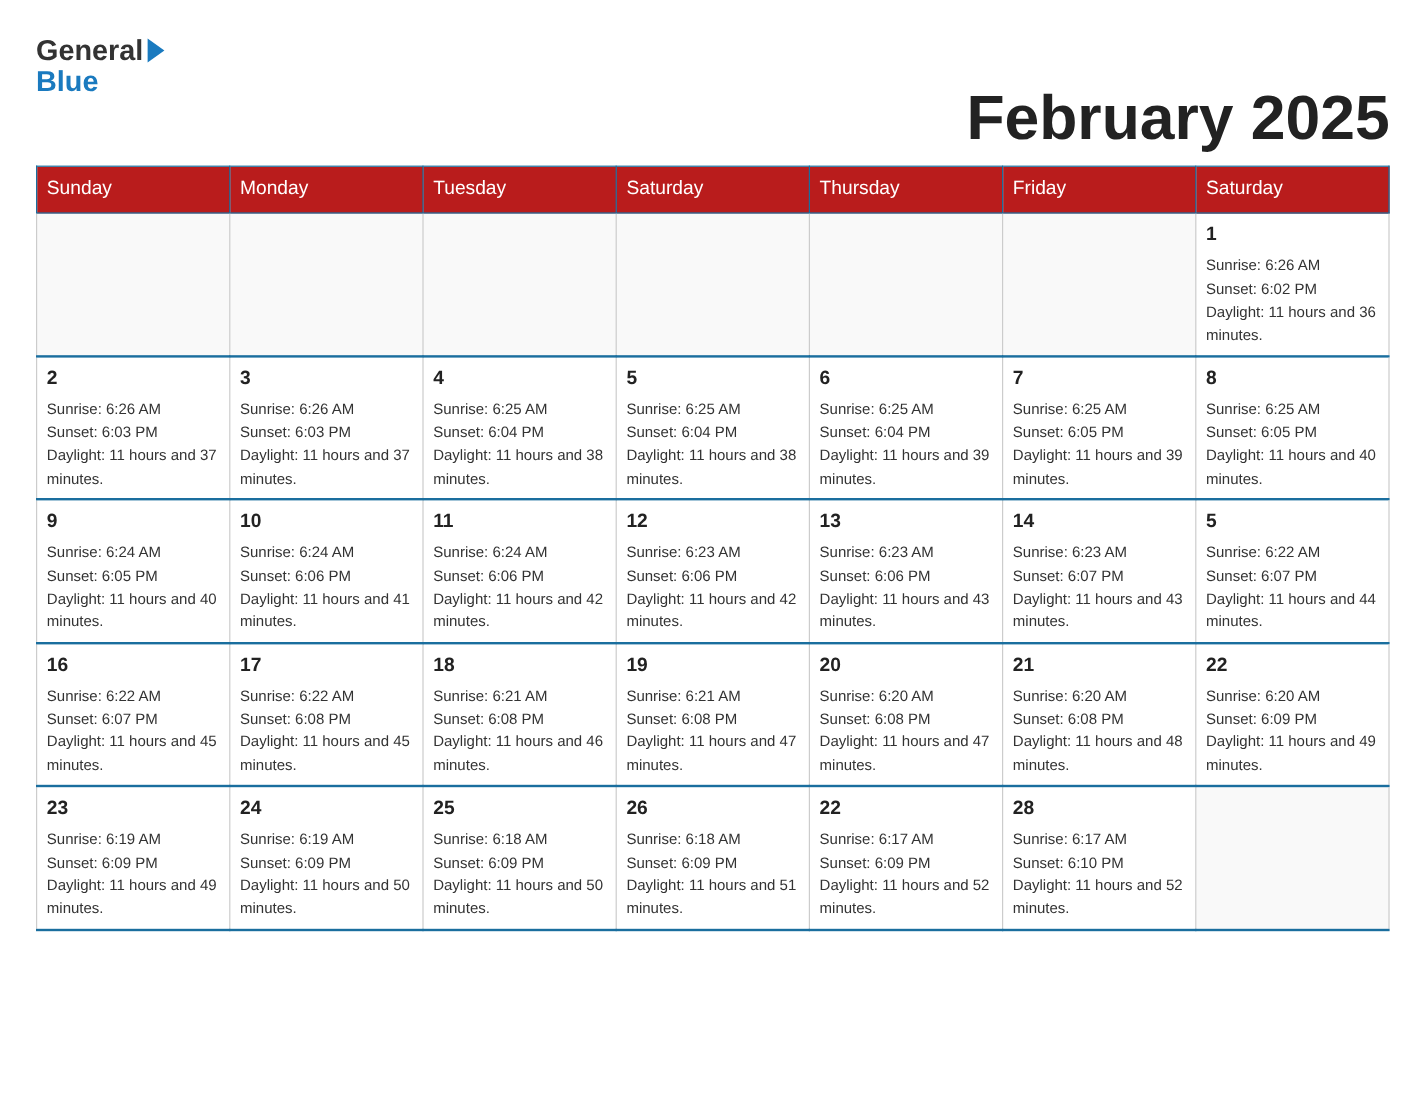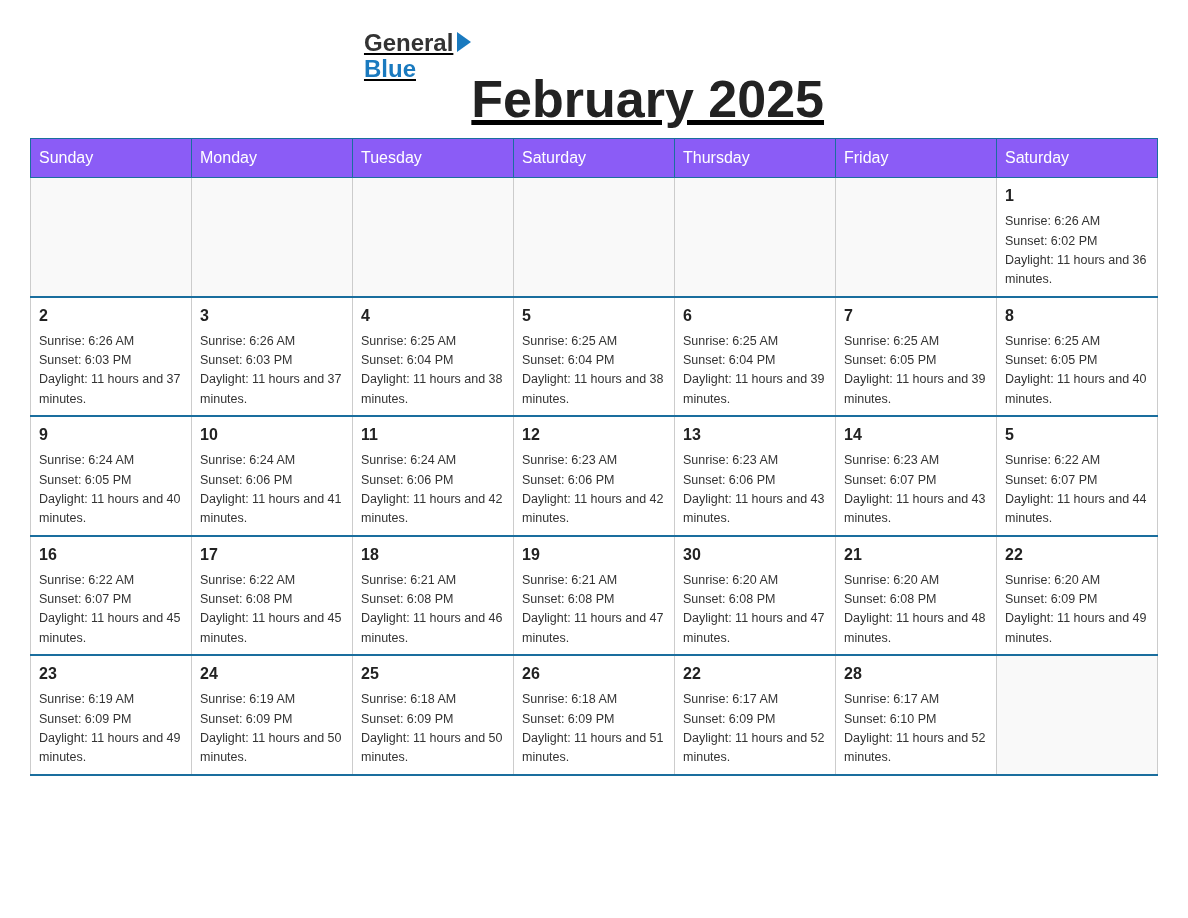--- a/index.html
+++ b/index.html
@@ -35,21 +35,21 @@
       font-size: 20px;
       color: #333;
       margin-top: 4px;
     }
     .calendar {
       width: 100%;
       border-collapse: collapse;
       margin-top: 8px;
     }
     .calendar thead tr {
-      background-color: #8b5cf6;
+      background-color: #b91c1c;
     }
     .calendar thead th {
       color: #fff;
       padding: 10px 8px;
       text-align: left;
       font-size: 16px;
       font-weight: normal;
       border: 1px solid #1a6e9e;
     }
     .calendar tbody td {
@@ -195,21 +195,21 @@
         </td>
         <td>
           <span class="day-number">18</span>
           <div class="day-info">Sunrise: 6:21 AM<br>Sunset: 6:08 PM<br>Daylight: 11 hours and 46 minutes.</div>
         </td>
         <td>
           <span class="day-number">19</span>
           <div class="day-info">Sunrise: 6:21 AM<br>Sunset: 6:08 PM<br>Daylight: 11 hours and 47 minutes.</div>
         </td>
         <td>
-          <span class="day-number">30</span>
+          <span class="day-number">20</span>
           <div class="day-info">Sunrise: 6:20 AM<br>Sunset: 6:08 PM<br>Daylight: 11 hours and 47 minutes.</div>
         </td>
         <td>
           <span class="day-number">21</span>
           <div class="day-info">Sunrise: 6:20 AM<br>Sunset: 6:08 PM<br>Daylight: 11 hours and 48 minutes.</div>
         </td>
         <td>
           <span class="day-number">22</span>
           <div class="day-info">Sunrise: 6:20 AM<br>Sunset: 6:09 PM<br>Daylight: 11 hours and 49 minutes.</div>
         </td>
@@ -240,25 +240,24 @@
           <div class="day-info">Sunrise: 6:17 AM<br>Sunset: 6:10 PM<br>Daylight: 11 hours and 52 minutes.</div>
         </td>
         <td class="empty-cell"></td>
       </tr>
     </tbody>
 </table>
 
 <style>
   .header {
     display: flex;
-    justify-content: center;
+    justify-content: space-between;
     align-items: flex-start;
     margin-bottom: 10px;
     padding-top: 10px;
-    text-decoration: underline;
   }
   .logo-container {
     display: flex;
     flex-direction: column;
     align-items: flex-start;
     line-height: 1.1;
   }
   .logo-line1 {
     display: flex;
     align-items: center;

